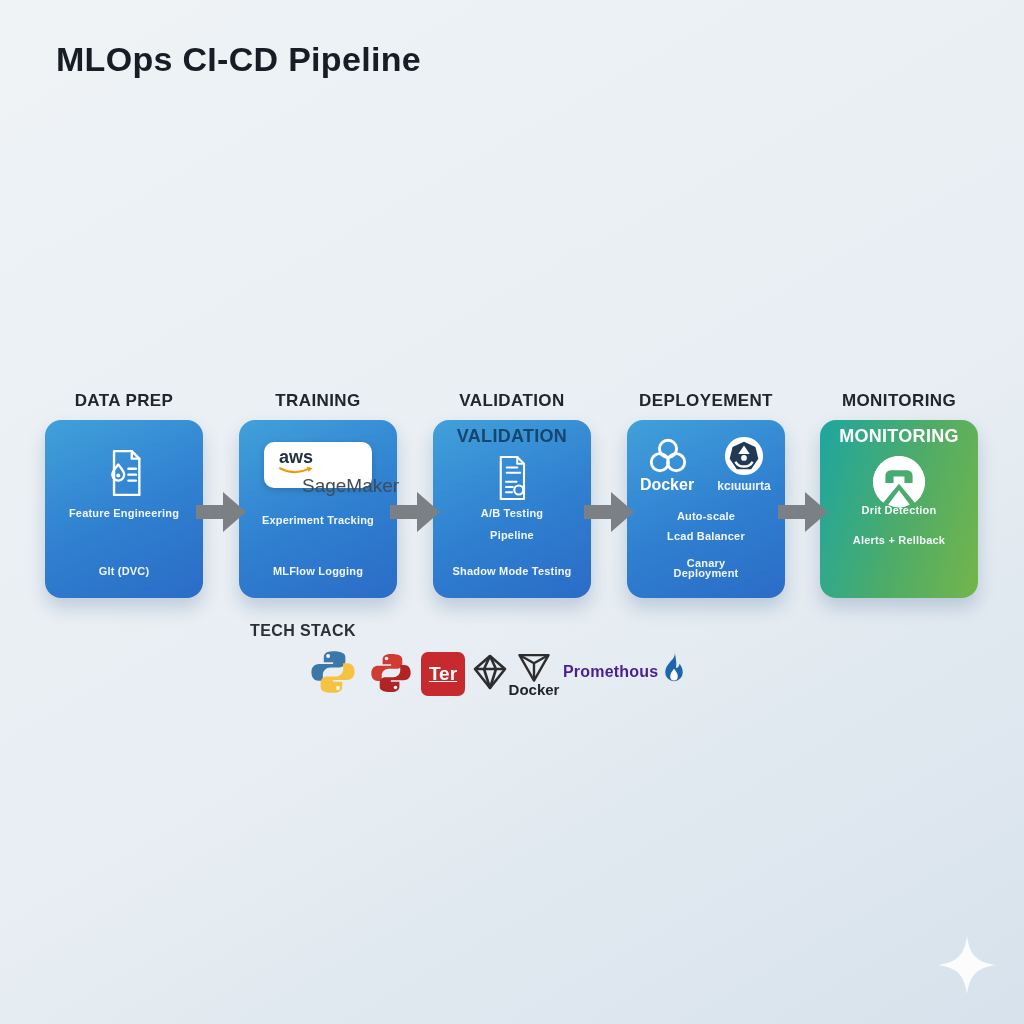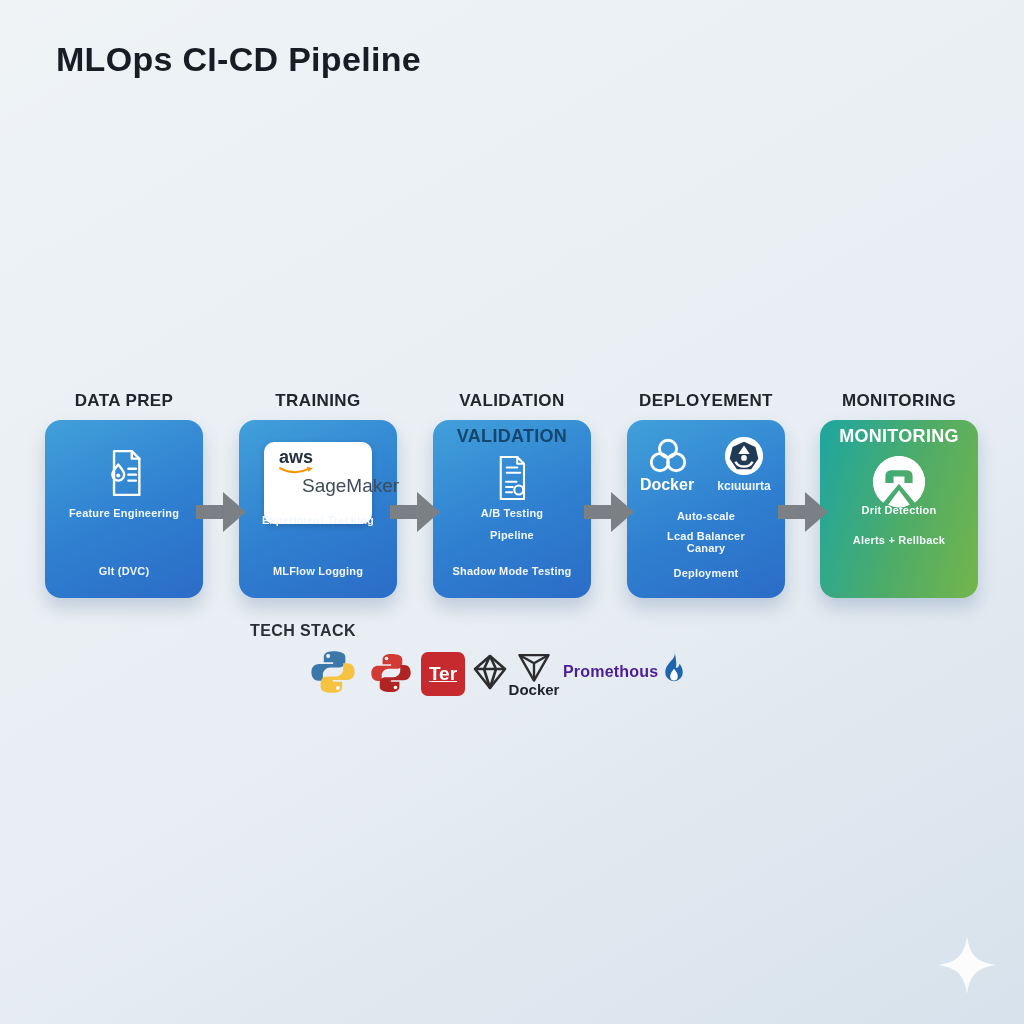--- a/index.html
+++ b/index.html
@@ -29,21 +29,21 @@
   }
   .card-header{
     position:absolute;top:6px;left:0;width:100%;text-align:center;
     font-size:18px;font-weight:800;letter-spacing:.3px;
   }
   .header-navy{color:#15466e;}
   .header-white{color:#ffffff;}
   .abs{position:absolute;}
   
   .aws-badge{
-    position:absolute;left:25px;top:22px;width:108px;height:82px;
+    position:absolute;left:25px;top:22px;width:108px;height:46px;
     background:#ffffff;border-radius:10px;box-shadow:0 2px 6px rgba(0,0,0,.18);
   }
   .aws-word{position:absolute;left:15px;top:5px;font-size:18px;font-weight:800;color:#232f3e;}
   .sm-word{position:absolute;left:14px;top:33px;font-size:19px;font-weight:400;color:#3f4b57;margin-left:24px;}
   
   .dep-label-docker{
     position:absolute;left:0;top:56px;width:80px;text-align:center;
     font-size:16px;font-weight:800;color:#fff;
   }
   .dep-label-k8s{
@@ -142,21 +142,21 @@
       <circle cx="22" cy="22" r="20" fill="#ffffff"></circle>
       <polygon points="22,7 34,12.5 37,25 29.5,36 14.5,36 7,25 10,12.5" fill="#203a56"></polygon>
       <path d="M22 11 l6 9 h-12 z" fill="#ffffff"></path>
       <path d="M13 28 a10 9 0 0 0 18 0" fill="none" stroke="#ffffff" stroke-width="2.6"></path>
       <circle cx="22" cy="24" r="3" fill="#ffffff"></circle>
     </svg>
     <div class="dep-label-docker">Docker</div>
     <div class="dep-label-k8s">kcıuɯırta</div>
     <div class="cline" style="top:90px">Auto-scale</div>
     <div class="cline" style="top:110px">Lcad Balancer</div>
-    <div class="cline" style="top:122px">Canary</div>
+    <div class="cline" style="top:137px">Canary</div>
     <div class="cline" style="top:147px">Deployment</div>
   </div>
 </div>
 
 <div class="stage" style="left:820px">
   <div class="stage-label">MONITORING</div>
   <div class="card card-green">
     <div class="card-header header-white">MONITORING</div>
     <svg class="abs" style="left:50px;top:33px" width="58" height="58" viewBox="0 0 64 64">
       <defs>

